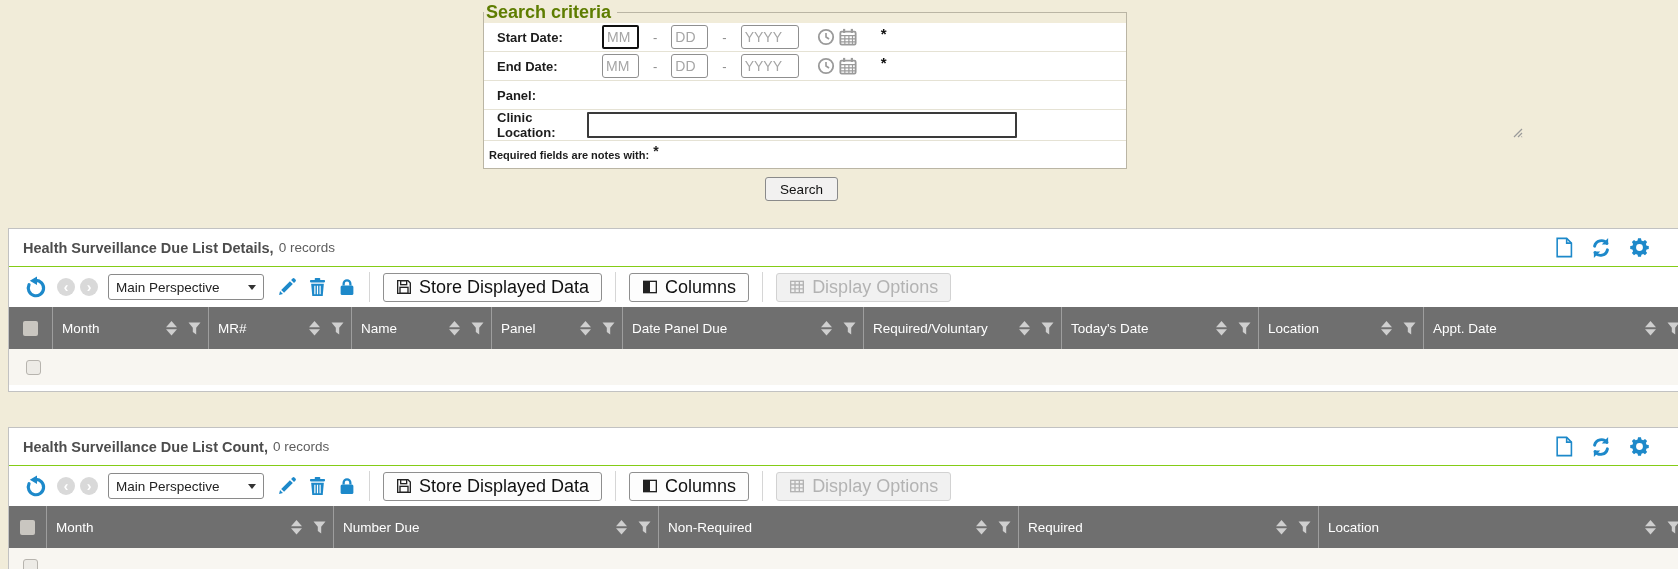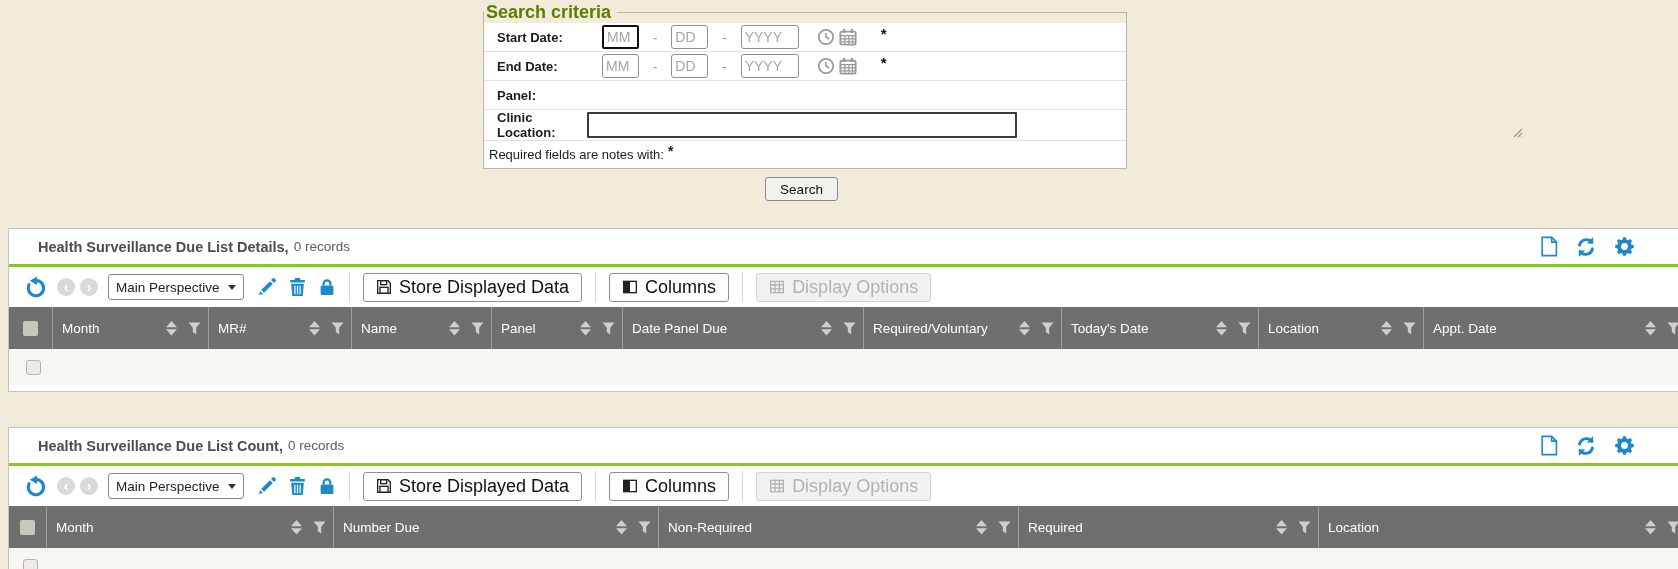--- a/index.html
+++ b/index.html
@@ -17,37 +17,37 @@
   .dinput::placeholder { color:#a5a5a5; opacity:1; }
   .mm,.dd { width:37px; } .yyyy { width:58px; }
   .dinput.focused { border:2px solid #111; border-radius:2px; }
   .dash { color:#8a8a8a; font-size:13px; margin:0 2px; }
   .dateicons { display:flex; align-items:center; gap:4px; margin-left:6px; }
   .ast { color:#111; font-size:15px; font-weight:bold; margin-left:12px; position:relative; top:-4px; }
   .bigselect { width:517px; height:24px; border:1px solid #4e4e4e; border-radius:2px; background:#fff; display:flex; align-items:center; font-size:14px; padding:0 6px; justify-content:space-between; cursor:default; }
   .caret { width:0; height:0; border-left:4.5px solid transparent; border-right:4.5px solid transparent; border-top:6px solid #333; }
   .clinicinput { width:430px; height:26px; border:2px solid #3a3a3a; border-radius:1px; background:#fff; position:relative; font-size:13px; padding:0 4px; font-family:"Liberation Sans",sans-serif; }
   .grip { position:absolute; left:1029px; margin-top:16px; }
-  .notetext { font-size:13px; font-weight:normal; color:#1c1c1c; padding-left:5px; }
+  .notetext { font-size:11px; font-weight:bold; color:#1c1c1c; padding-left:5px; }
   .notestar { font-size:14px; font-weight:bold; position:relative; top:-4px; margin-left:4px; }
   .searchbtn { position:absolute; left:765px; top:177px; width:73px; height:24px; background:#f2f1f0; border:1px solid #8a8a8a; border-radius:3px; font-size:13.5px; color:#111; font-family:"Liberation Sans",sans-serif; }
 
   
   .panel { position:absolute; left:8px; width:1670px; background:#fff; border:1px solid #c2c2c2; border-right:none; }
   .panel1 { top:228px; height:164px; }
   .panel2 { top:427px; height:142px; }
-  .titlebar { height:38px; display:flex; align-items:center; padding:0 29px; border-bottom:3px solid #84cc16;justify-content:space-between; }
+  .titlebar { height:38px; display:flex; align-items:center; padding:0 14px; border-bottom:1px solid #84cc16;justify-content:space-between; }
   .ptitle { font-size:14.5px; font-weight:bold; color:#4d4d4d; }
   .precords { font-size:13.5px; color:#5d5d5d; margin-left:5px; }
   .titleicons { margin-left:auto; display:flex; align-items:center; gap:17px; padding-right:14px; }
   .titleicons svg { cursor:pointer; }
 
   .toolbar { height:40px; display:flex; align-items:center; padding-left:16px; }
   .navcirc { width:18px; height:18px; border-radius:50%; background:#d9d9d9; color:#fff; font-size:14px; font-weight:bold; display:flex; align-items:center; justify-content:center; line-height:1; cursor:default; }
-  .persp { margin-left:10px; width:136px; height:26px; border:1px solid #8a8a8a; border-radius:3px; background:#fff; display:flex; align-items:center; justify-content:space-between; font-size:13.5px; padding:0 7px; cursor:default; }
+  .persp { margin-left:10px; width:156px; height:26px; border:1px solid #8a8a8a; border-radius:3px; background:#fff; display:flex; align-items:center; justify-content:space-between; font-size:13.5px; padding:0 7px; cursor:default; }
   .persp .caret { border-top-width:5px; }
   .tbicons { display:flex; align-items:center; gap:11px; margin-left:13px; }
   .vsep { width:1px; height:30px; background:#d6d6d6; margin:0 13px; }
   .tbtn { height:29px; border:1px solid #8f8f8f; border-radius:3px; background:#fdfdfd; display:flex; align-items:center; gap:7px; font-size:18px; color:#111; padding:0 12px; font-family:"Liberation Sans",sans-serif; }
   .tbtn.disabled { background:#f1f1f1; border-color:#d2d2d2; color:#b3b3b3; }
 
   .gridhead { height:42px; background:#6f6f6f; display:flex; overflow:hidden; }
   .hcell { border-right:1px solid #9e9e9e; display:flex; align-items:center; padding:0 0 0 9px; color:#fff; font-size:13.5px; flex:none; }
   .hcell .hicons { margin-left:auto; display:flex; align-items:center; gap:11px; padding-right:7px; }
   .hcell.last { flex:1; border-right:none; }

